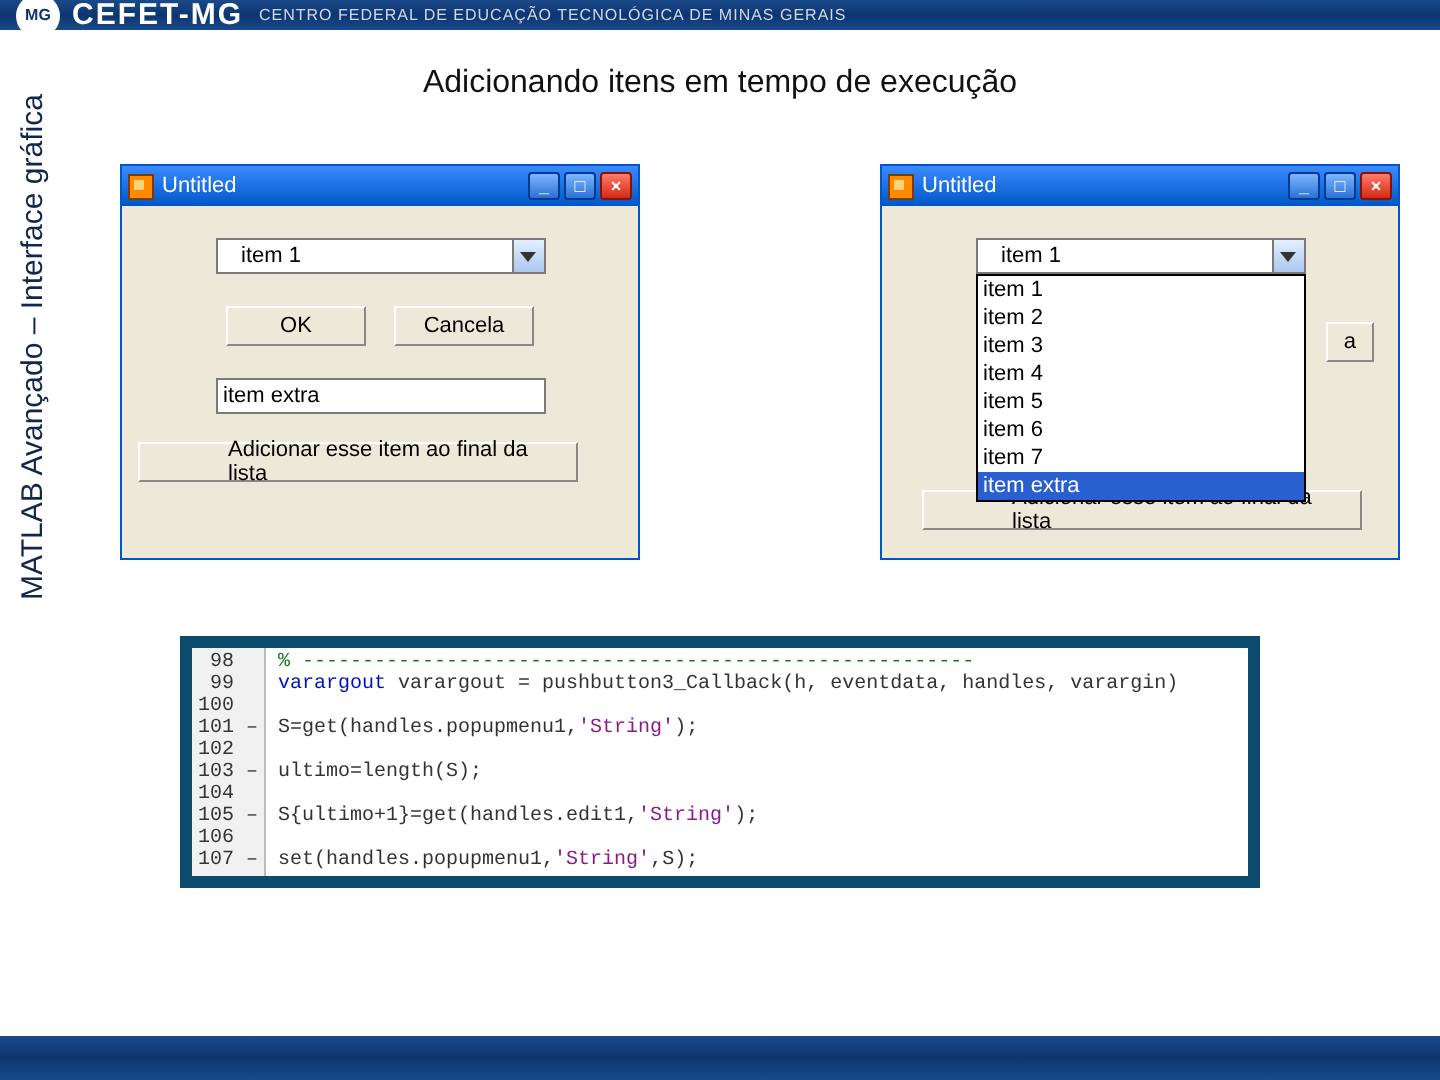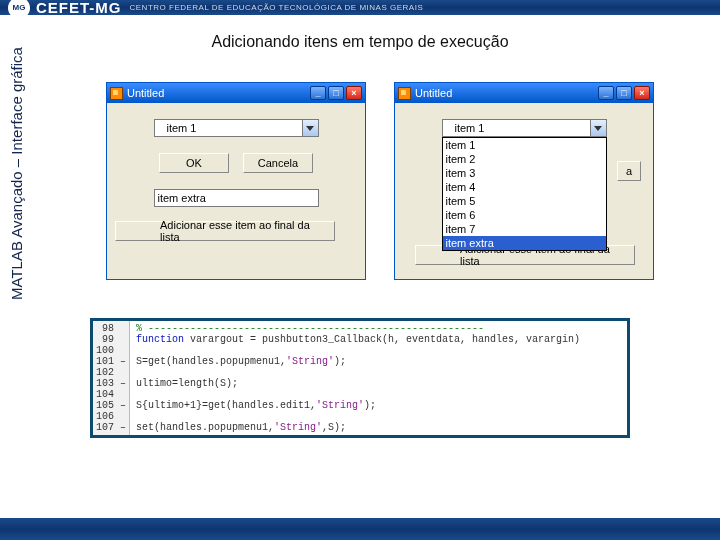--- a/index.html
+++ b/index.html
@@ -60,21 +60,21 @@
   }
   .content {
     position: absolute;
     left: 60px;
     top: 82px;
     width: 640px;
   }
   .windows-row {
     display: flex;
     gap: 28px;
-    justify-content: center;
+    justify-content: space-between;
   }
   .winxp {
     width: 260px;
     background: #ece9d8;
     border: 1px solid #0056c7;
     font-family: Tahoma, sans-serif;
   }
   .titlebar {
     height: 20px;
     background: linear-gradient(to bottom, #3a8bff 0%, #0056c7 100%);
@@ -180,21 +180,21 @@
   }
   .wide-btn {
     width: 220px;
     margin: 14px auto 4px;
     padding-left: 44px;
   }
   .code-block {
     margin-top: 38px;
     margin-left: 30px;
     width: 540px;
-    border: 3px solid #0c4a6e;
+    border: 6px solid #0c4a6e;
     font-family: "Courier New", monospace;
     font-size: 10px;
     background: #fff;
     display: flex;
   }
   .gutter {
     background: #f1f1f1;
     border-right: 1px solid #bbb;
     padding: 2px 3px;
     text-align: right;
@@ -282,21 +282,21 @@
  99  
 100  
 101 –
 102  
 103 –
 104  
 105 –
 106  
 107 –</div>
     <div class="code-lines"><span class="c-green">% --------------------------------------------------------</span>
-<span class="c-blue">function</span><span> varargout = pushbutton3_Callback(h, eventdata, handles, varargin)</span>
+<span class="c-blue">varargout</span><span> varargout = pushbutton3_Callback(h, eventdata, handles, varargin)</span>
 
 <span>S=get(handles.popupmenu1,</span><span class="c-purple">'String'</span><span>);</span>
 
 <span>ultimo=length(S);</span>
 
 <span>S{ultimo+1}=get(handles.edit1,</span><span class="c-purple">'String'</span><span>);</span>
 
 <span>set(handles.popupmenu1,</span><span class="c-purple">'String'</span><span>,S);</span></div>
   </div>
 </div>

